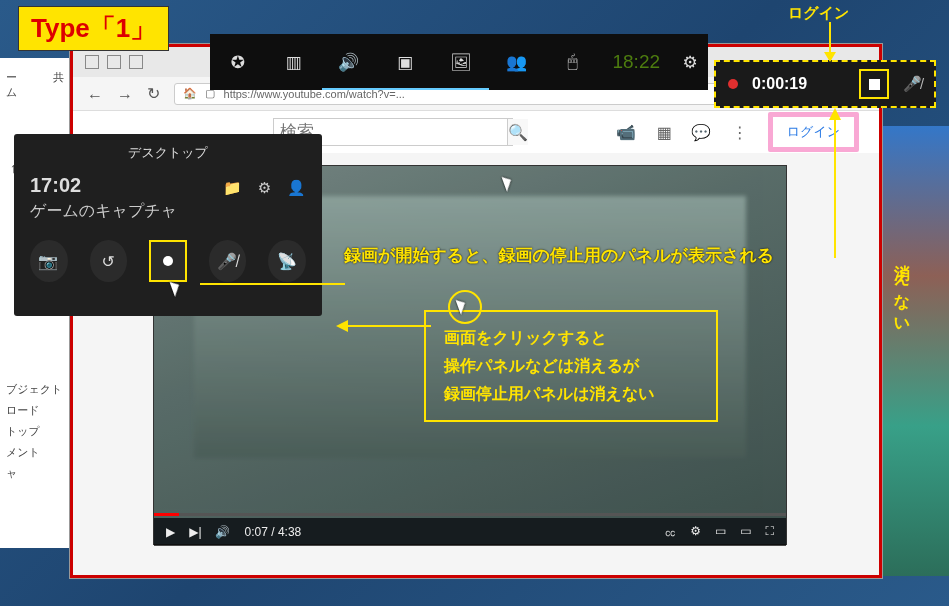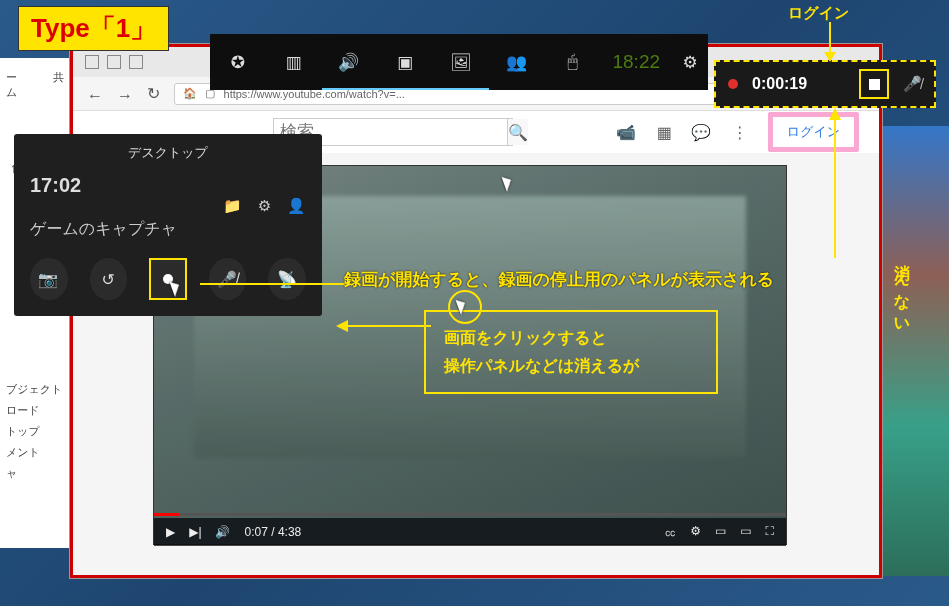--- a/index.html
+++ b/index.html
@@ -21,21 +21,20 @@
   }
   .vtext-right {
     position: absolute; top: 252px; left: 891px;
     color: #ffe400; font-size: 16px; font-weight: bold;
     writing-mode: vertical-rl; z-index: 55; letter-spacing: 6px;
   }
   .annot-1 {
     position: absolute; top: 244px; left: 344px;
     color: #ffe400; font-size: 17px; font-weight: bold; z-index: 45;
     text-shadow: 0 0 2px #000;
-    margin-top: 24px;
   }
   .click-box {
     position: absolute; top: 310px; left: 424px;
     width: 294px; border: 2px solid #ffe400; padding: 12px 18px;
     color: #ffe400; font-size: 16px; font-weight: bold; line-height: 1.75;
     z-index: 45;
   }
   .cursor-1 { position:absolute; top:175px; left:504px; z-index:46; }
   .cursor-2 { position:absolute; top:280px; left:172px; z-index:47; }
   .cursor-3-circ {
@@ -152,21 +151,21 @@
   .recmic { color:#bbb; font-size:15px; }
 
   
   .capw {
     position:absolute; top:134px; left:14px;
     width:308px; height:182px; background:#1f1f1f;
     color:#ddd; z-index:41; border-radius:3px;
   }
   .cap-ttl { text-align:center; font-size:13px; padding:10px 0 6px; }
   .cap-row1 {
-    display:flex; align-items:flex-start; padding:6px 16px 0;flex-direction:column;
+    display:flex; align-items:flex-end; padding:6px 16px 0;
   }
   .cap-time { font-size:20px; font-weight:600; }
   .cap-ics { margin-left:auto; display:flex; gap:16px; color:#ccc; font-size:15px; }
   .cap-sub { font-size:16px; padding:4px 16px 10px; color:#ccc; }
   .cap-btns {
     display:flex; gap:22px; padding:8px 16px; align-items:center;
   }
   .cbtn {
     width:42px; height:42px; border-radius:50%;
     background:#2b2b2b; display:flex; align-items:center; justify-content:center;
@@ -187,20 +186,21 @@
 </head>
 <body>
 
 <div class="type-badge">Type「1」</div>
 <div class="label-stop">ログイン</div>
 <div class="vtext-right">消えない</div>
 <div class="annot-1">録画が開始すると、録画の停止用のパネルが表示される</div>
 <div class="click-box">
   <div>画面をクリックすると</div>
   <div>操作パネルなどは消えるが</div>
+  <div>録画停止用パネルは消えない</div>
 </div>
 
 <svg class="arrow" style="top:22px; left:820px;" width="20" height="40">
   <line x1="10" y1="0" x2="10" y2="34" stroke="#ffe400" stroke-width="2"></line>
   <polygon points="10,40 4,30 16,30" fill="#ffe400"></polygon>
 </svg>
 <svg class="arrow" style="top:108px; left:825px;" width="20" height="150">
   <line x1="10" y1="150" x2="10" y2="8" stroke="#ffe400" stroke-width="2"></line>
   <polygon points="10,0 4,12 16,12" fill="#ffe400"></polygon>
 </svg>

